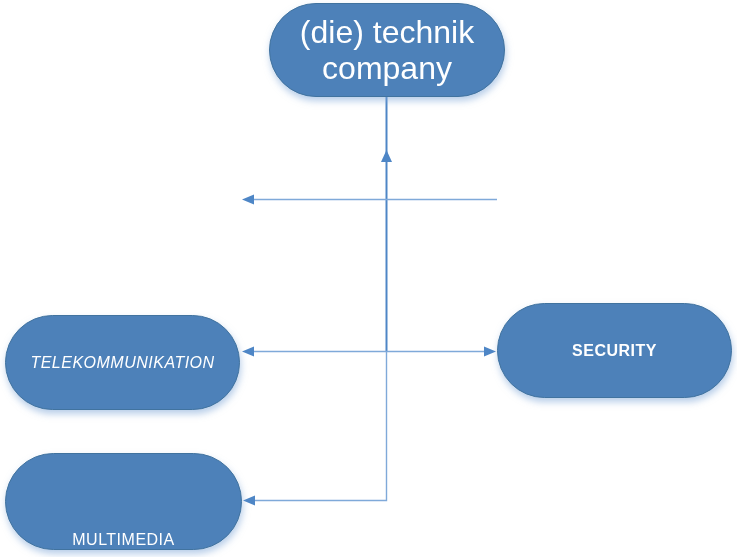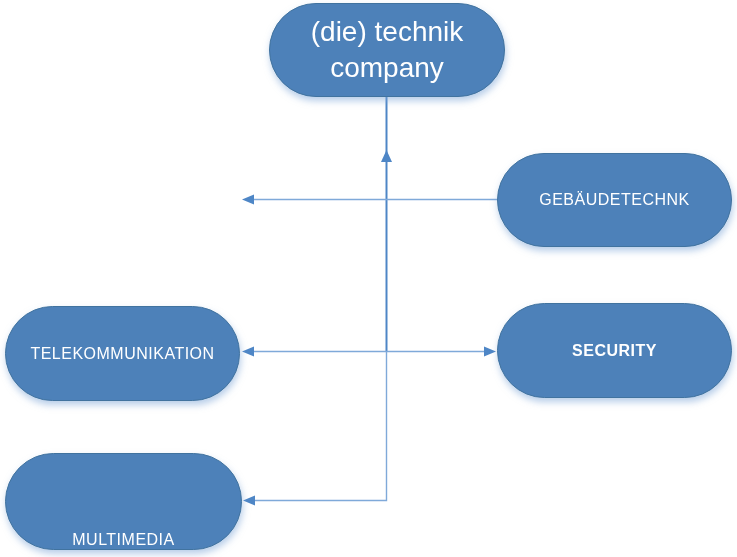--- a/index.html
+++ b/index.html
@@ -48,27 +48,27 @@
     letter-spacing: 0.5px;
     color: var(--node-text);
   }
   .node-root {
     left: 269px; top: 3px;
     width: 236px; height: 94px;
     border-radius: 47px;
     padding: 0 26px;
   }
   .node-root .node-label {
-    font-size: 28px;
+    font-size: 32px;
     line-height: 36px;
     letter-spacing: 0px;
   }
   .node-it               { left: 5px;   top: 153px; width: 235px; height: 94px; border-radius: 47px; }
   .node-gebaeudetechnk   { left: 497px; top: 153px; width: 235px; height: 94px; border-radius: 47px; }
-  .node-telekommunikation{ left: 5px;   top: 306px; width: 235px; height: 95px; border-radius: 48px; }
+  .node-telekommunikation{ left: 5px;   top: 315px; width: 235px; height: 95px; border-radius: 48px; font-style: italic; }
   .node-security         { left: 497px; top: 303px; width: 235px; height: 95px; border-radius: 48px; font-weight: bold; }
   .node-multimedia       { left: 5px;   top: 453px; width: 237px; height: 97px; border-radius: 49px; align-items: flex-end; }
 </style>
 </head>
 <body>
 
 <div class="canvas">
 
   <svg class="connectors" viewBox="0 0 737 557" xmlns="http://www.w3.org/2000/svg">
 
@@ -85,23 +85,20 @@
 
     <polyline class="line-light" points="386.5,351.5 386.5,500.5 254,500.5"></polyline>
     <polygon class="head-primary" points="243,500.5 255,495.5 255,505.5"></polygon>
   </svg>
 
   <div class="node node-root">
     <span class="node-label">(die) technik company</span>
   </div>
 
 
-  <div class="node node-gebaeudetechnk">
-    <span class="node-label">GEBÄUDETECHNK</span>
-  </div>
 
   <div class="node node-telekommunikation">
     <span class="node-label">TELEKOMMUNIKATION</span>
   </div>
 
   <div class="node node-security">
     <span class="node-label">SECURITY</span>
   </div>
 
   <div class="node node-multimedia">

